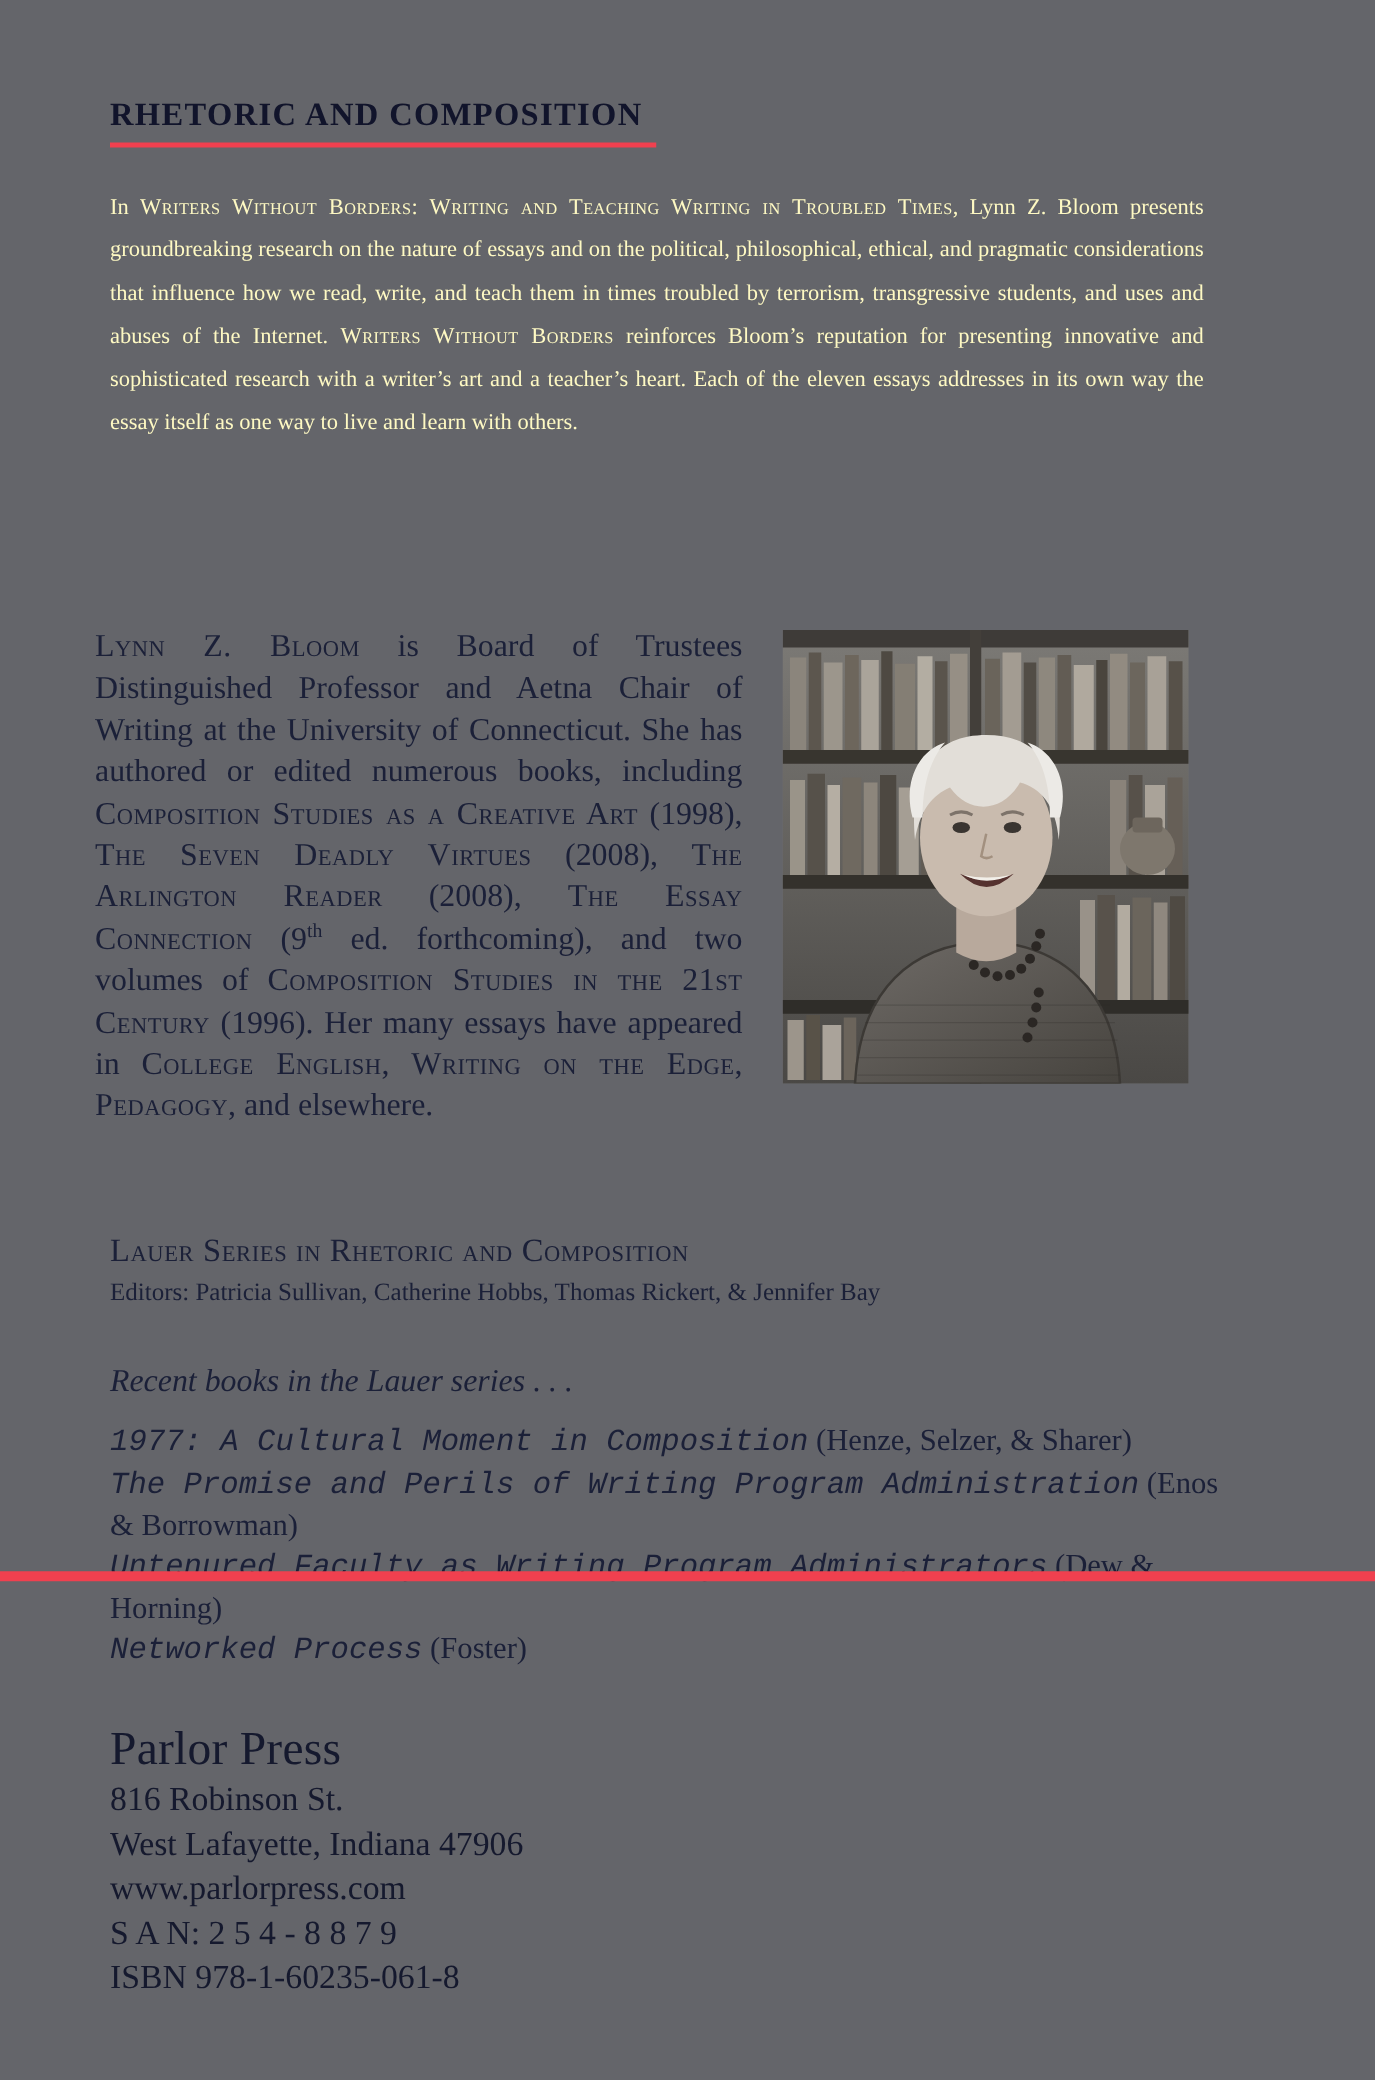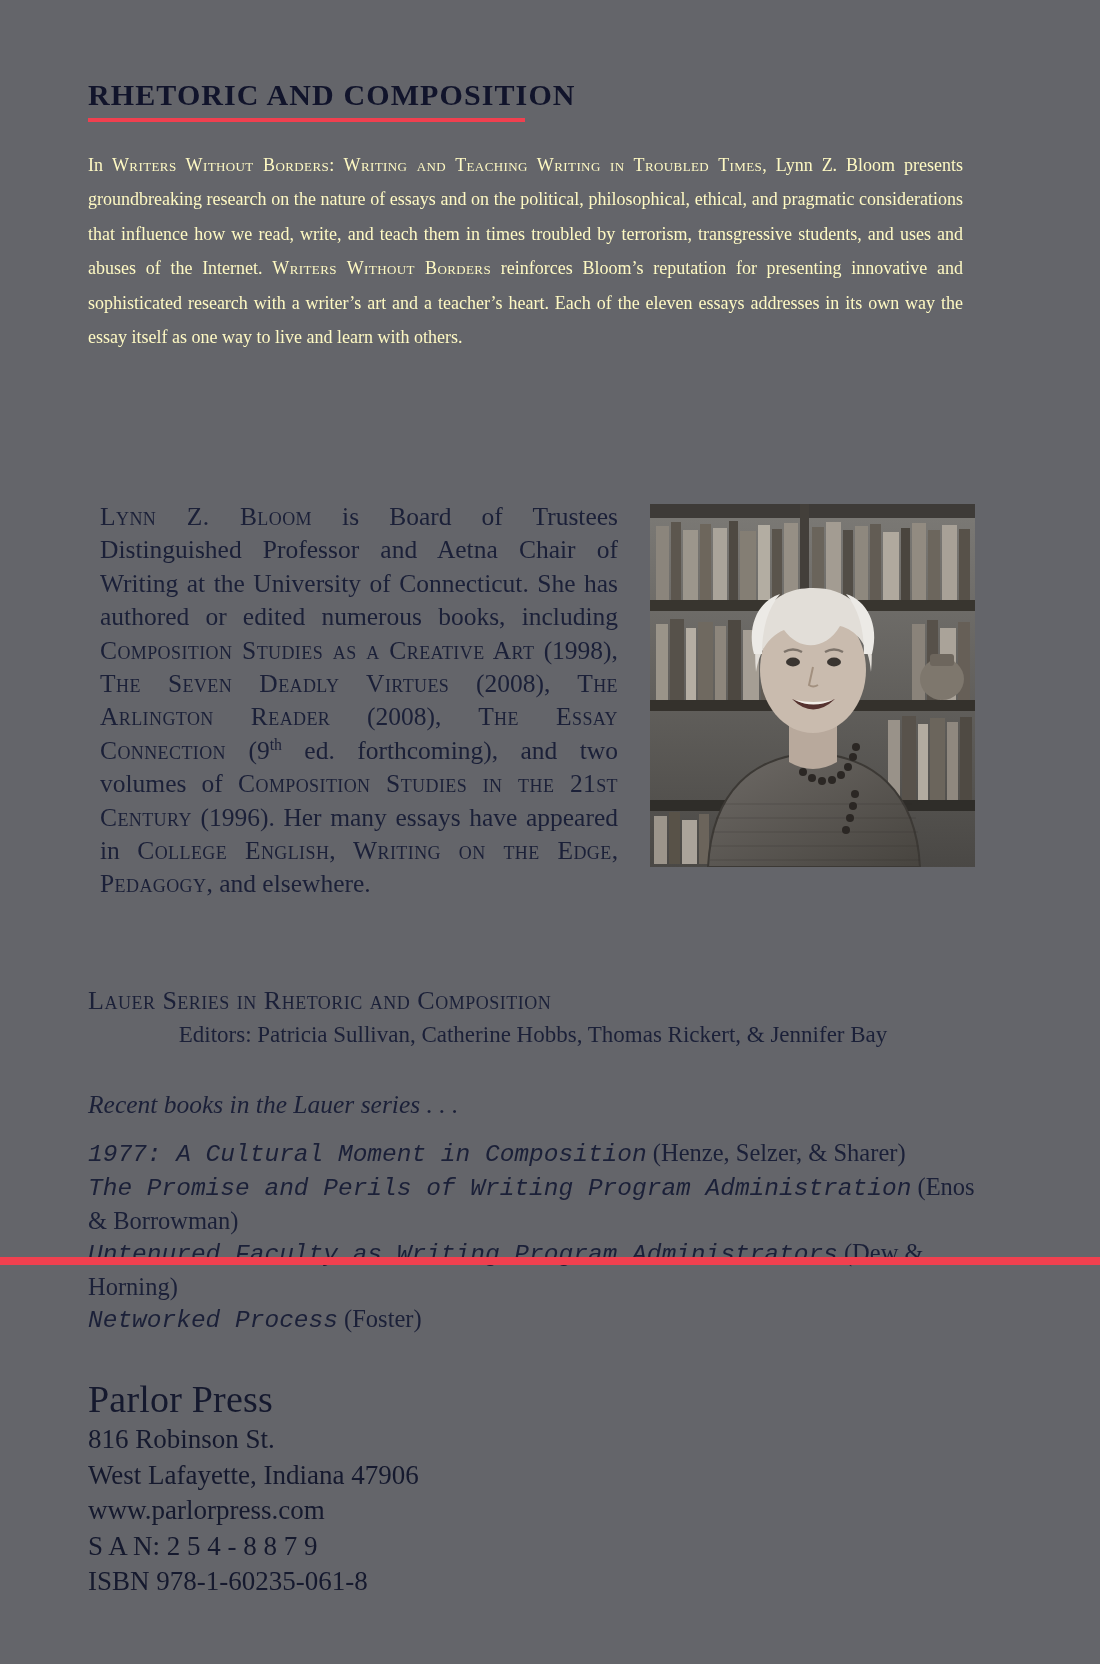--- a/index.html
+++ b/index.html
@@ -25,21 +25,21 @@
   
   .section-head {
     position: absolute;
     left: 88px;
     top: 78px;
     width: 920px;
   }
   .section-title {
     font-family: "Liberation Serif", "DejaVu Serif", serif;
     font-weight: bold;
-    font-size: 30px;
+    font-size: 26px;
     letter-spacing: 1.1px;
     color: #11142b;
     margin: 0;
     line-height: 1.1;
   }
   .head-rule {
     margin-top: 7px;
     width: 437px;
     height: 4px;
     background: #f0404f;
@@ -57,21 +57,21 @@
     color: #fef9c3;
   }
   .sc {
     font-variant: small-caps;
     letter-spacing: 0.4px;
   }
 
   
   .bio-wrap {
     position: absolute;
-    left: 100px;
+    left: 76px;
     top: 500px;
     width: 875px;
   }
   .photo {
     float: right;
     width: 325px;
     height: 363px;
     margin-left: 32px;
     margin-top: 4px;
     background: #6a6b6d;
@@ -103,24 +103,23 @@
     width: 890px;
     color: #1b2038;
   }
   .series-name {
     font-variant: small-caps;
     font-size: 26px;
     letter-spacing: 0.5px;
     line-height: 32px;
   }
   .series-editors {
-    font-size: 23px;
+    font-size: 20px;
     line-height: 33px;
     margin-top: 1px;
-    text-align: center;
   }
   .recent-label {
     font-style: italic;
     font-size: 25.5px;
     line-height: 32px;
     margin-top: 38px;
   }
   .book-list {
     margin-top: 16px;
     font-size: 24.5px;

